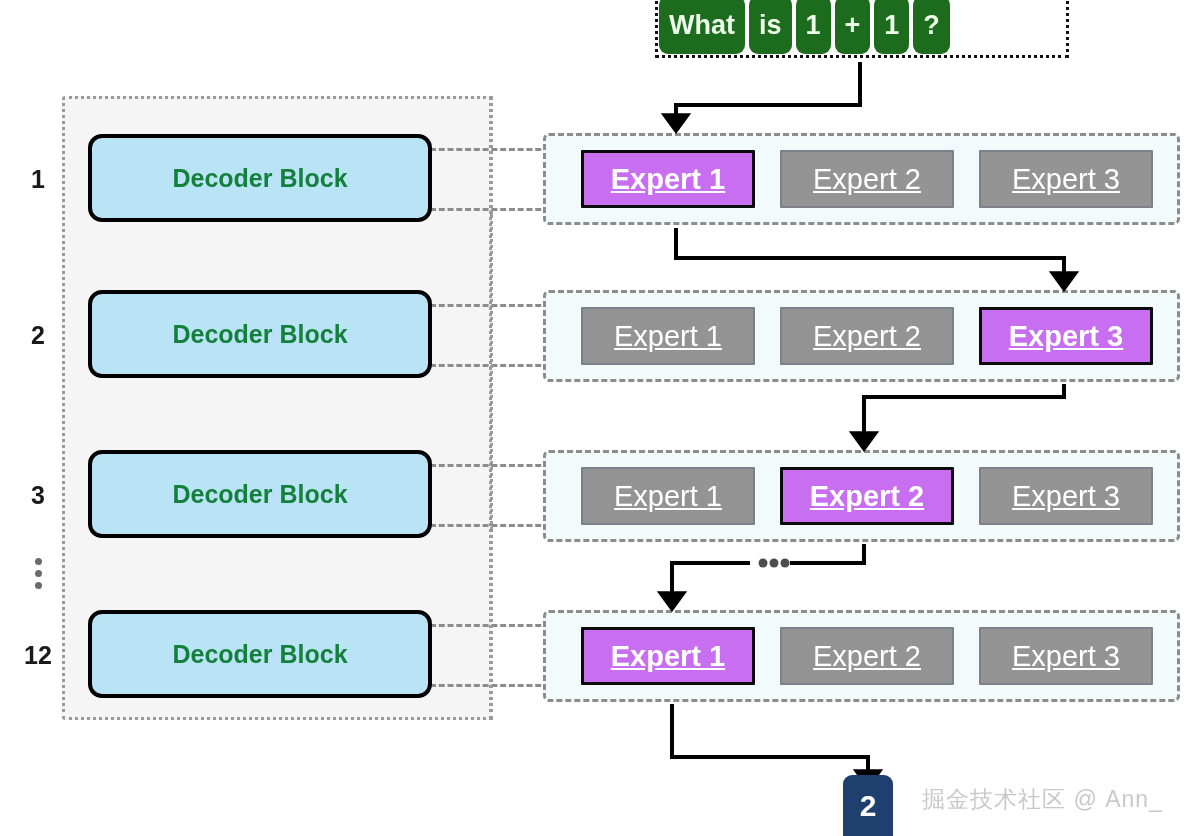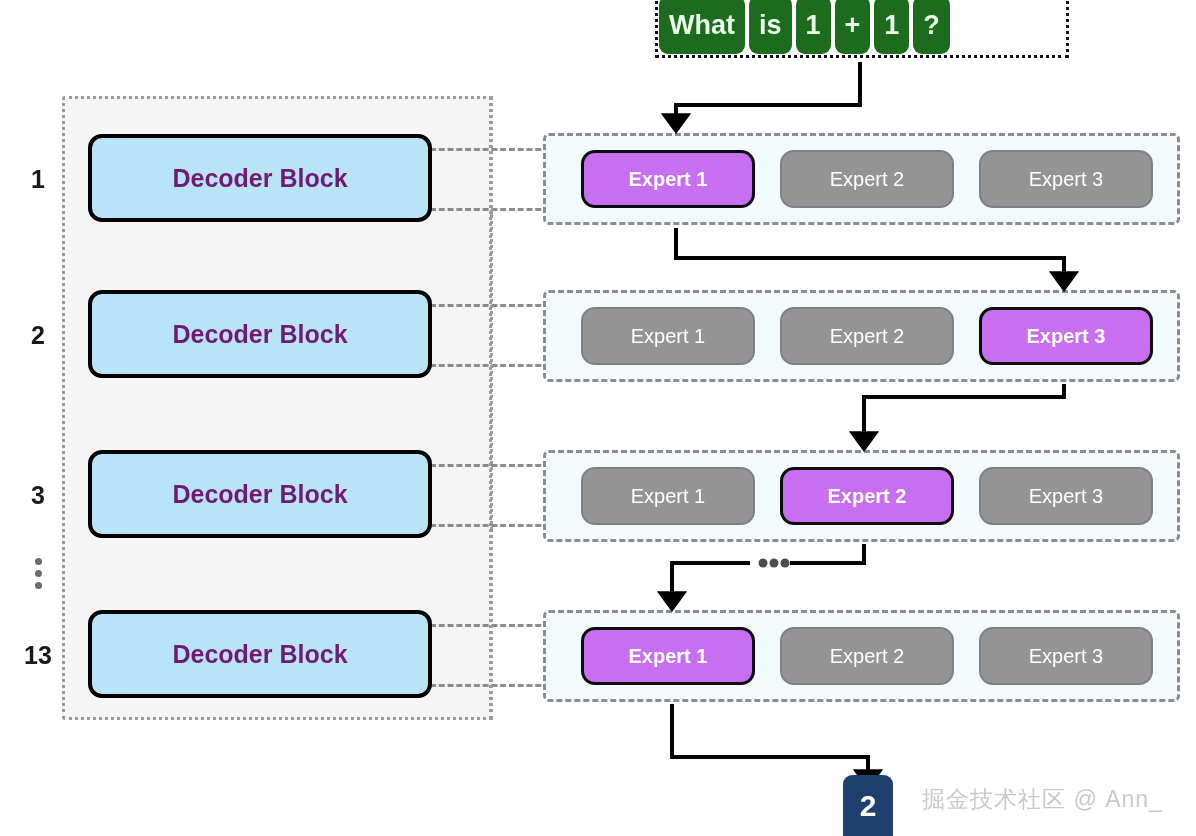--- a/index.html
+++ b/index.html
@@ -81,21 +81,21 @@
     left: 88px;
     width: 344px;
     height: 88px;
     background: #b9e4f5;
     border: 4px solid #000000;
     border-radius: 14px;
     box-sizing: border-box;
     display: flex;
     align-items: center;
     justify-content: center;
-    color: #701a75;
+    color: #15803d;
     font-size: 25px;
     font-weight: bold;
     z-index: 5;
   }
   .layer-num {
     position: absolute;
     left: 18px;
     width: 40px;
     text-align: center;
     font-size: 25px;
@@ -136,27 +136,28 @@
     background: #f2fafb;
     border: 3px dashed #8c8c8c;
     box-sizing: border-box;
     border-radius: 6px;
     display: flex;
     align-items: center;
     z-index: 3;
   }
   .expert {
     height: 58px;
-    border-radius: 14px;
+    border-radius: 1px;
     display: flex;
     align-items: center;
     justify-content: center;
-    font-size: 20px;
+    font-size: 29px;
     color: #ffffff;
     box-sizing: border-box;
+    text-decoration: underline;
   }
   .expert.inactive {
     background: #949494;
     border: 2px solid #7f7f8c;
     font-weight: normal;
   }
   .expert.active {
     background: #c86ef0;
     border: 3px solid #0b0b0b;
     font-weight: bold;
@@ -218,21 +219,21 @@
       <div class="token">1</div>
       <div class="token">?</div>
     </div>
   </div>
 
   <div id="decoder-container"></div>
 
   <div class="layer-num" style="top:165px;">1</div>
   <div class="layer-num" style="top:321px;">2</div>
   <div class="layer-num" style="top:481px;">3</div>
-  <div class="layer-num" style="top:641px;">13</div>
+  <div class="layer-num" style="top:641px;">12</div>
 
   <div id="vdots">
     <span></span>
       <span></span>
       <span></span>
   </div>
 
   <div class="decoder-block" style="top:134px;">Decoder Block</div>
   <div class="decoder-block" style="top:290px;">Decoder Block</div>
   <div class="decoder-block" style="top:450px;">Decoder Block</div>

